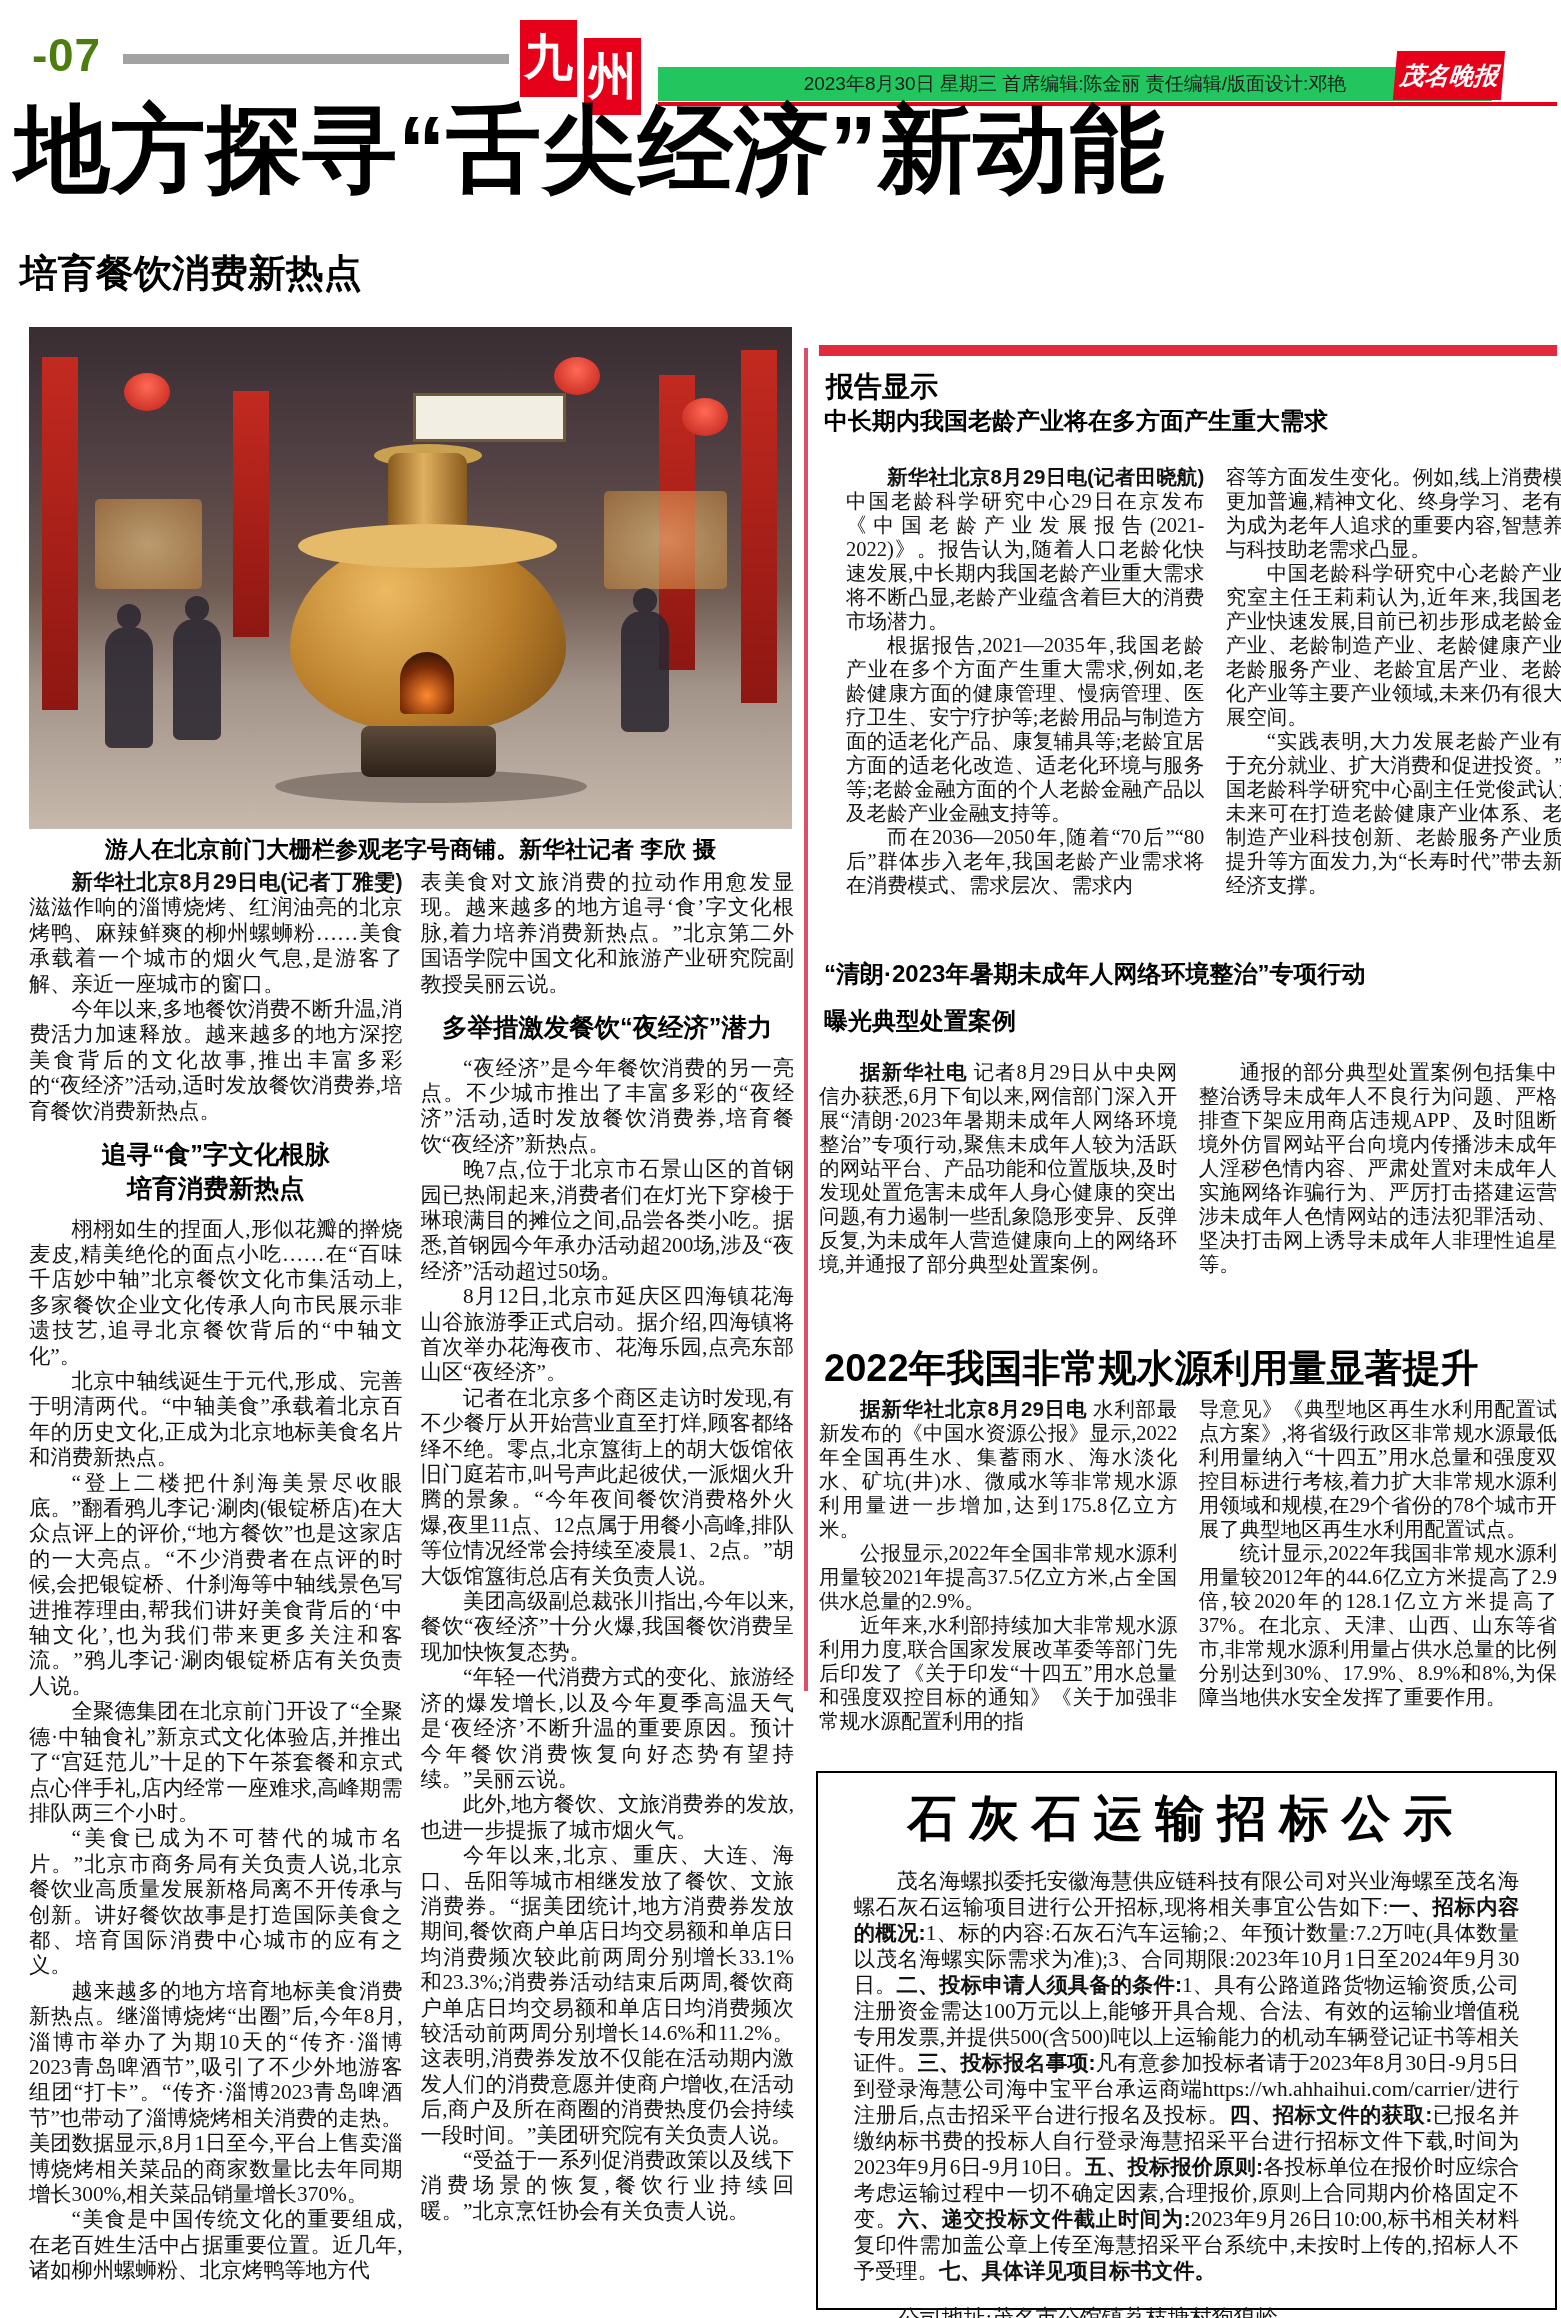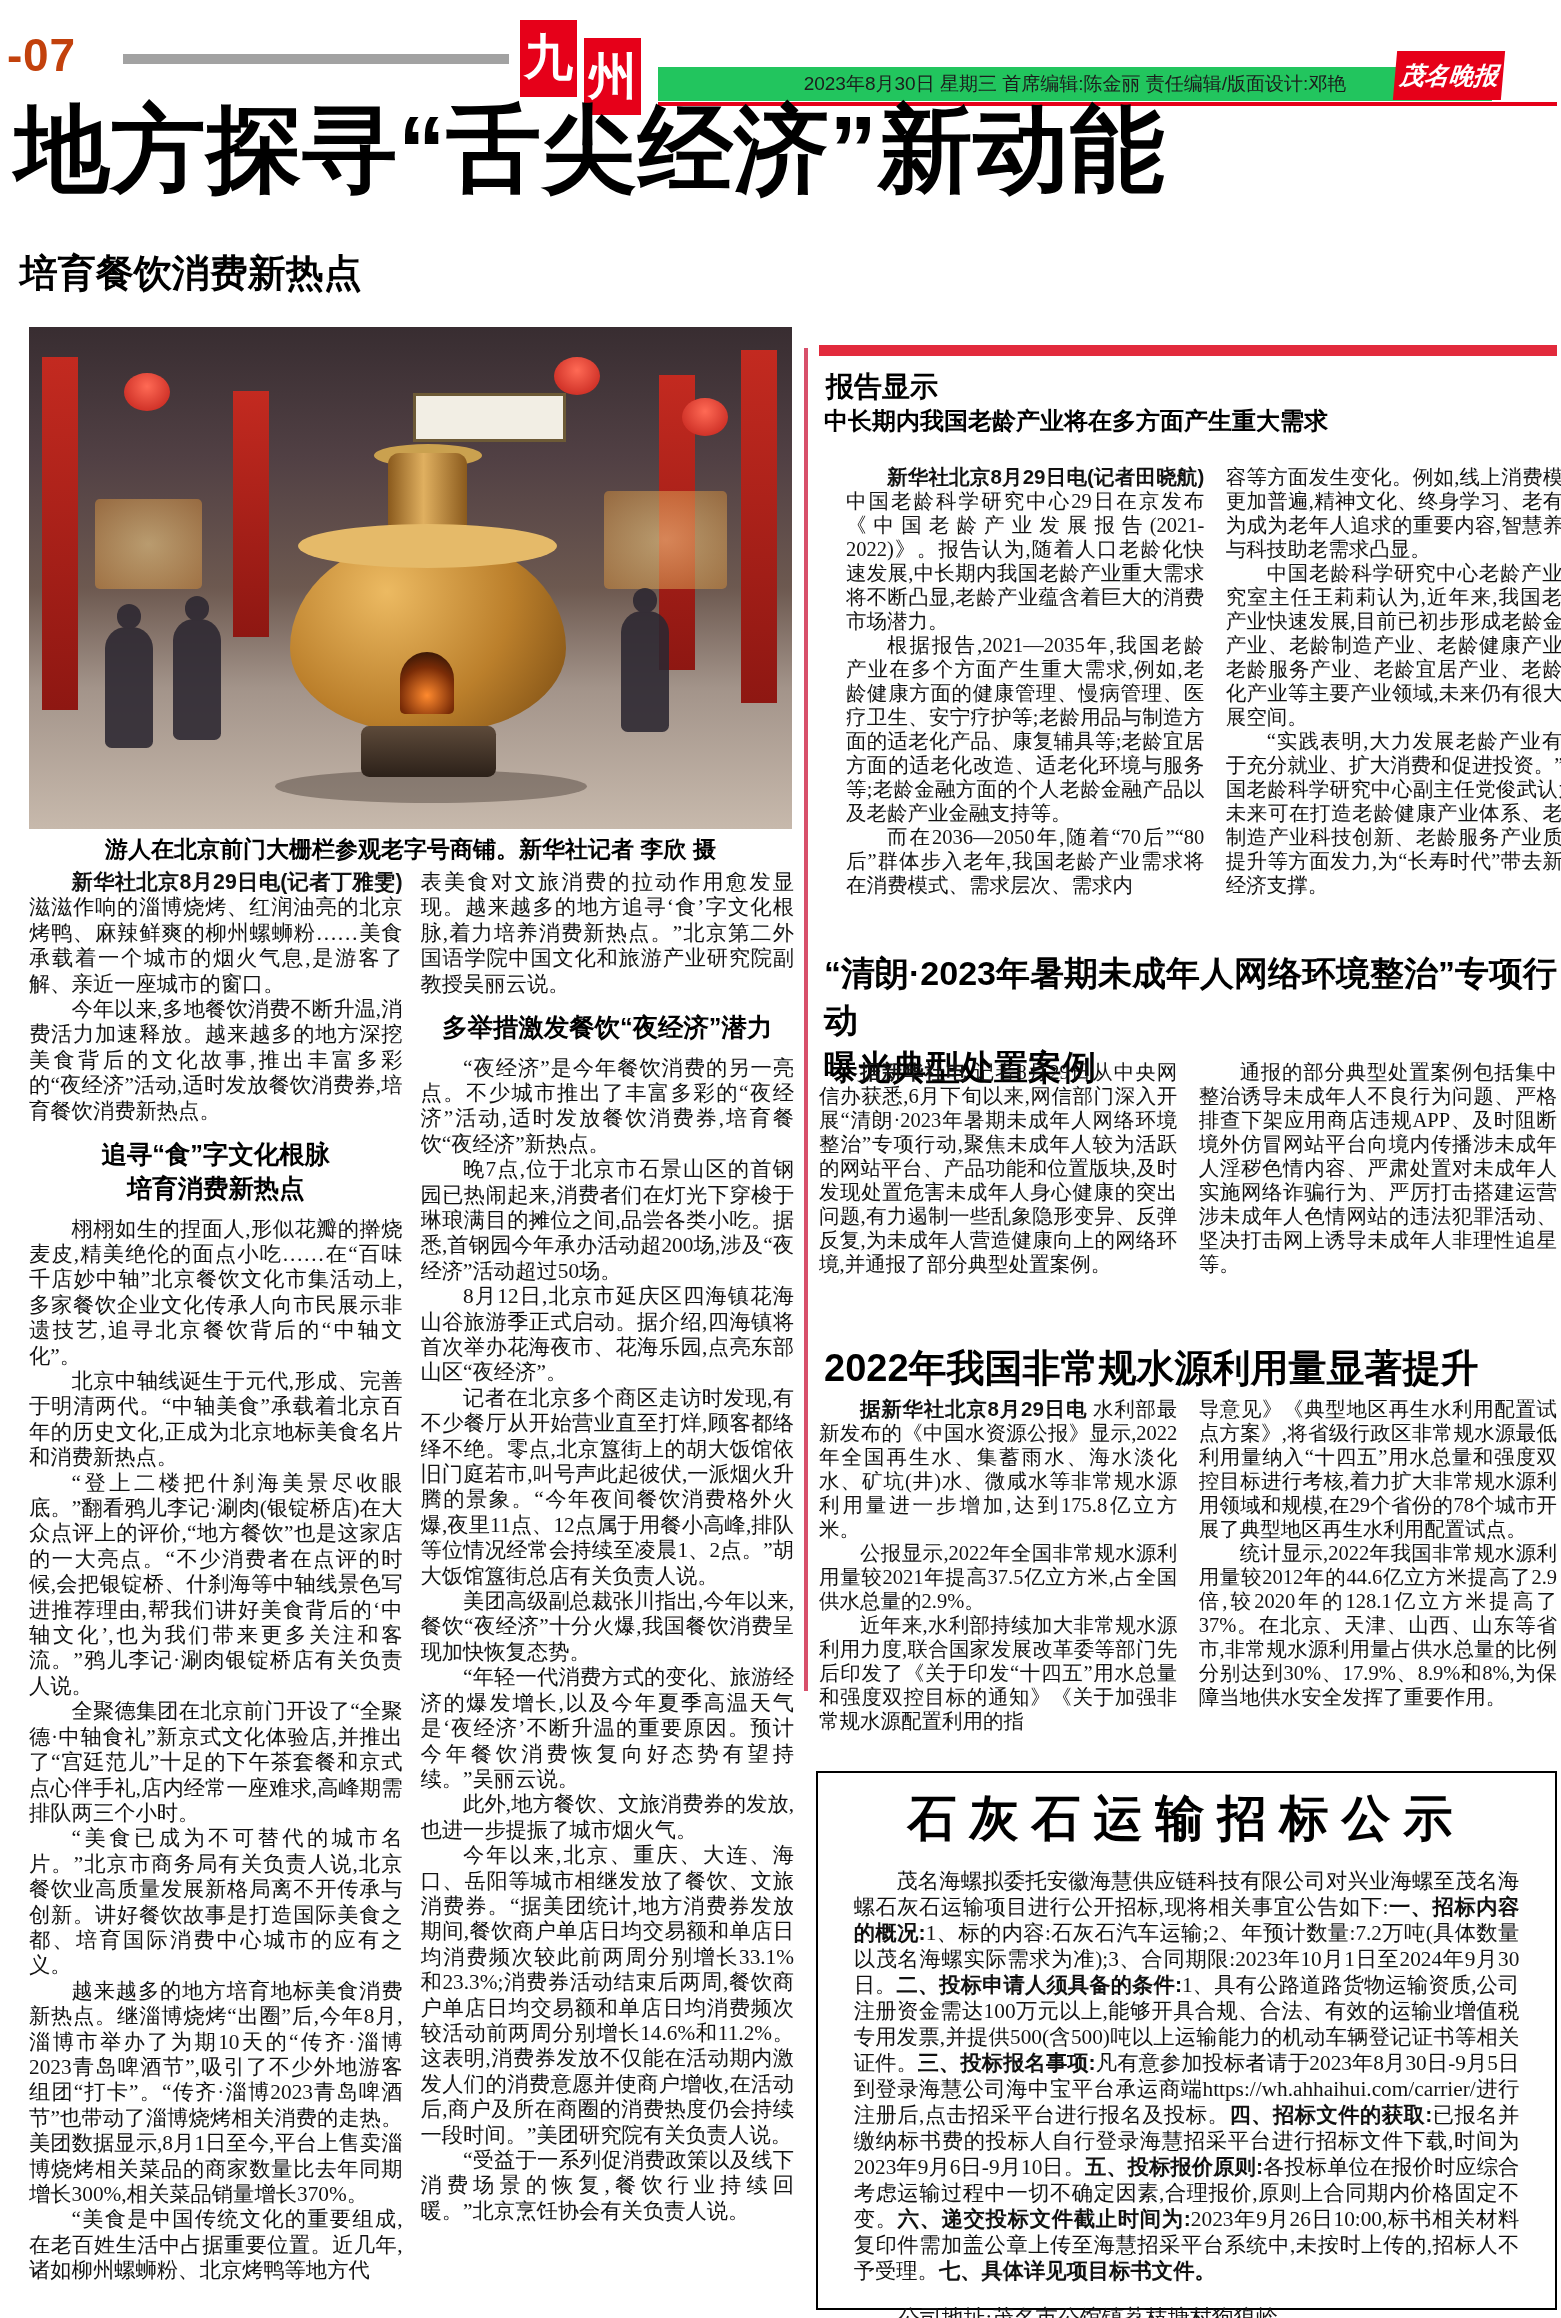--- a/index.html
+++ b/index.html
@@ -3,22 +3,22 @@
 <meta charset="utf-8">
 <style>
   html,body{margin:0;padding:0;background:#9a9a9a;}
   .sheet{position:relative;width:1562px;height:2319px;background:#ffffff;overflow:hidden;
          font-family:"Liberation Serif","DejaVu Serif",serif;color:#141414;}
   .sheet *{box-sizing:border-box;}
   p{margin:16px;}
   h1,h2,h3{margin:0;}
 
   
-  .pagenum{position:absolute;left:7px;top:28px;font-family:"Liberation Sans",sans-serif;
-           font-weight:bold;font-size:46px;color:#c2410c;letter-spacing:0.8px;}
+  .pagenum{position:absolute;left:32px;top:28px;font-family:"Liberation Sans",sans-serif;
+           font-weight:bold;font-size:46px;color:#4d7c0f;letter-spacing:0.8px;}
   .rule-gray{position:absolute;left:123px;top:54px;width:386px;height:9.8px;background:#a2a2a2;}
   .secbox{position:absolute;width:57px;height:77px;background:#e60019;color:#fff;
           font-family:"Liberation Sans",sans-serif;font-weight:bold;font-size:49px;
           display:flex;align-items:center;justify-content:center;}
   .sec1{left:520px;top:19.7px;}
   .sec2{left:584px;top:38px;}
   .datebar{position:absolute;left:658px;top:67px;width:834px;height:34px;background:#22c55e;
            display:flex;align-items:center;justify-content:center;
            font-family:"Liberation Sans",sans-serif;font-size:19px;color:#1c1c1c;}
   .redline{position:absolute;left:658px;top:102px;width:899px;height:4.1px;background:#e60019;}
@@ -77,21 +77,21 @@
   .aging-bar{position:absolute;left:819px;top:345px;width:738px;height:10.7px;background:#e22a3c;}
   .kicker{position:absolute;left:826px;top:368px;font-family:"Liberation Sans",sans-serif;
           font-weight:bold;font-size:28px;color:#000;}
   .aging-headline{position:absolute;left:824px;top:405px;width:733px;white-space:nowrap;
                   font-family:"Liberation Sans",sans-serif;font-weight:900;font-size:24px;color:#000;}
   .rcols{position:absolute;display:flex;gap:21.3px;width:738px;left:819px;}
   .rcols .col{font-size:20.5px;line-height:24px;}
   .aging-cols{top:465px;height:478px;margin-left:27px;}
 
   .ql-headline{position:absolute;left:824px;top:950px;width:733px;
-               font-family:"Liberation Sans",sans-serif;font-weight:900;font-size:34px;line-height:47px;color:#000;}
+               font-family:"Liberation Sans",sans-serif;font-weight:900;font-size:24px;line-height:47px;color:#000;}
   .ql-cols{top:1060px;height:246px;}
 
   .water-headline{position:absolute;left:824px;top:1343px;width:733px;white-space:nowrap;
                   font-family:"Liberation Sans",sans-serif;font-weight:900;font-size:38px;color:#000;}
   .water-cols{top:1397px;height:364px;}
 
   
   .tender{position:absolute;left:816px;top:1771px;width:741px;height:539px;border:2.5px solid #000;
           background:#fff;padding:8.2px 19.7px 6.6px 19.7px;}
   .tender-title{text-align:center;font-family:"Liberation Serif",serif;font-weight:bold;

